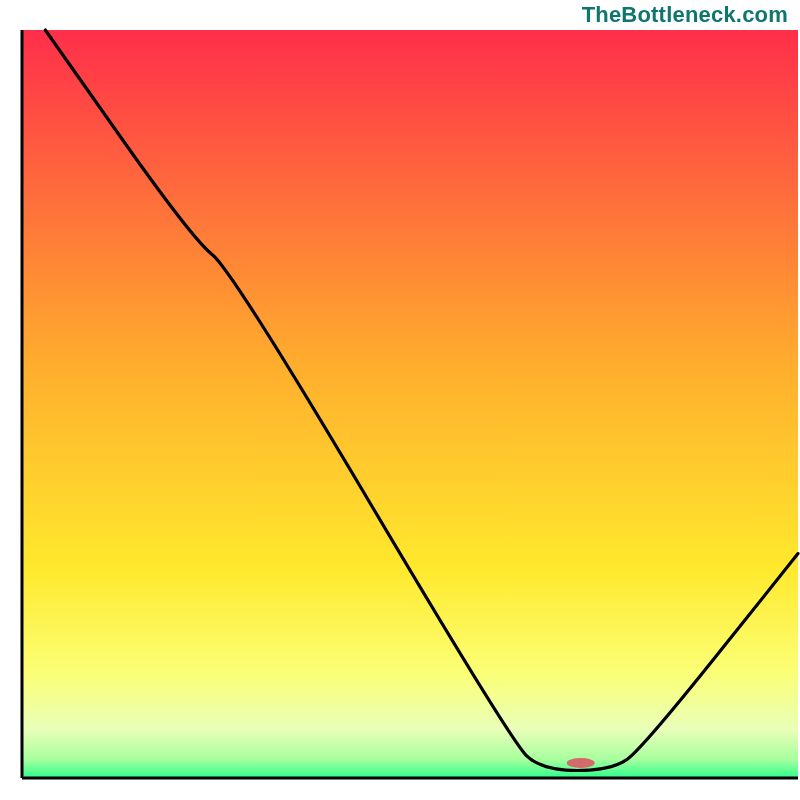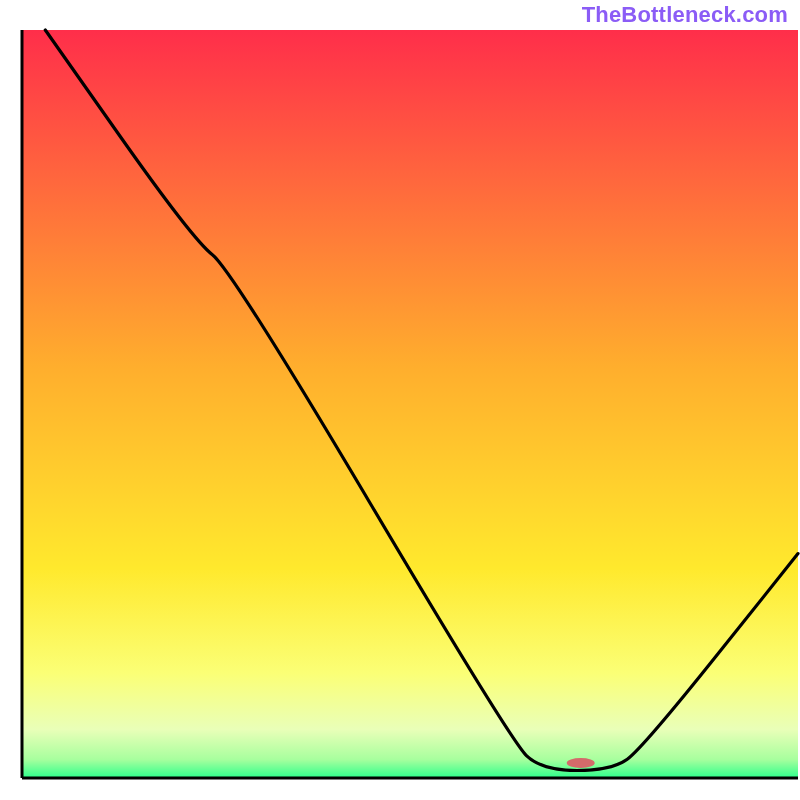--- a/index.html
+++ b/index.html
@@ -14,21 +14,21 @@
     position: relative;
     width: 800px;
     height: 800px;
   }
   .watermark {
     position: absolute;
     top: 2px;
     right: 12px;
     font-size: 22px;
     font-weight: 600;
-    color: #8b5cf6;
+    color: #0f766e;
     letter-spacing: 0.2px;
     z-index: 10;
   }
   svg {
     position: absolute;
     left: 0;
     top: 0;
   }
 </style>
 </head>

